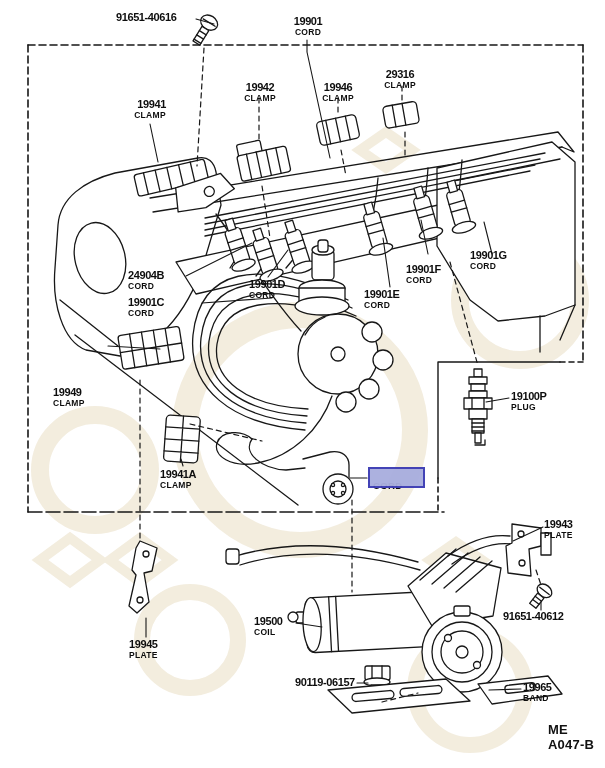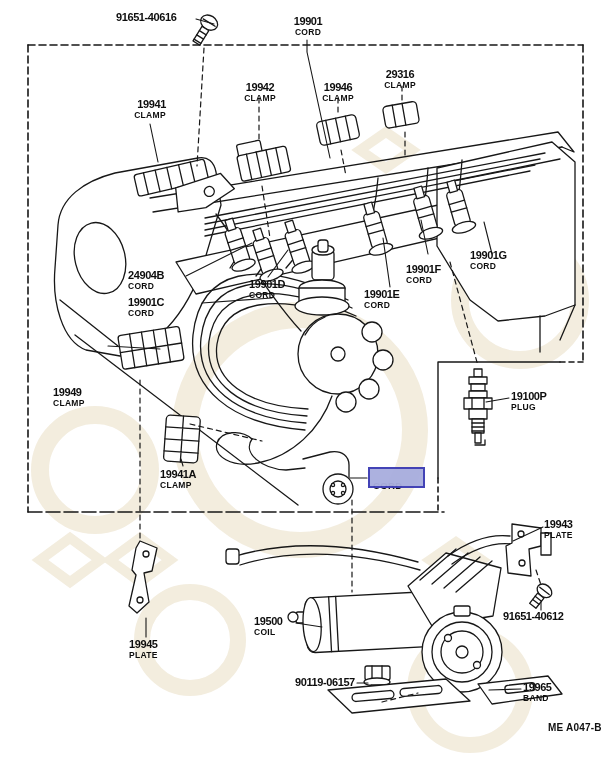--- a/index.html
+++ b/index.html
@@ -8,21 +8,21 @@
   .artwork{position:absolute;left:0;top:0;z-index:1;}
   .labels-layer{position:absolute;left:0;top:0;width:605px;height:768px;z-index:3;}
   .plabel{position:absolute;color:#0d0d0d;font-weight:700;white-space:nowrap;line-height:1;}
   .plabel .num{display:block;font-size:11px;letter-spacing:-0.4px;}
   .plabel .sub{display:block;font-size:8.5px;letter-spacing:0.3px;margin-top:1px;}
   .plabel.center{transform:translateX(-50%);text-align:center;}
   .hl-under{position:absolute;left:373px;top:480px;z-index:4;font-size:9.5px;font-weight:700;
             color:#0d0d0d;letter-spacing:0.4px;}
   .highlight{position:absolute;left:368px;top:467px;width:57px;height:21px;z-index:5;
              background:#a9aede;border:2px solid #3c3cb4;box-sizing:border-box;opacity:0.96;}
-  .footer-code{position:absolute;left:548px;top:722px;z-index:3;font-size:10px;font-weight:700;
+  .footer-code{position:absolute;left:548px;top:722px;z-index:3;font-size:13px;font-weight:700;
                color:#111;letter-spacing:0.2px;}
 </style>
 </head>
 <body>
 
 <div class="stage">
 
   <svg class="artwork" width="605" height="768" viewBox="0 0 605 768">
 
     <g fill="none" stroke="#efe7d4" opacity="0.75">

